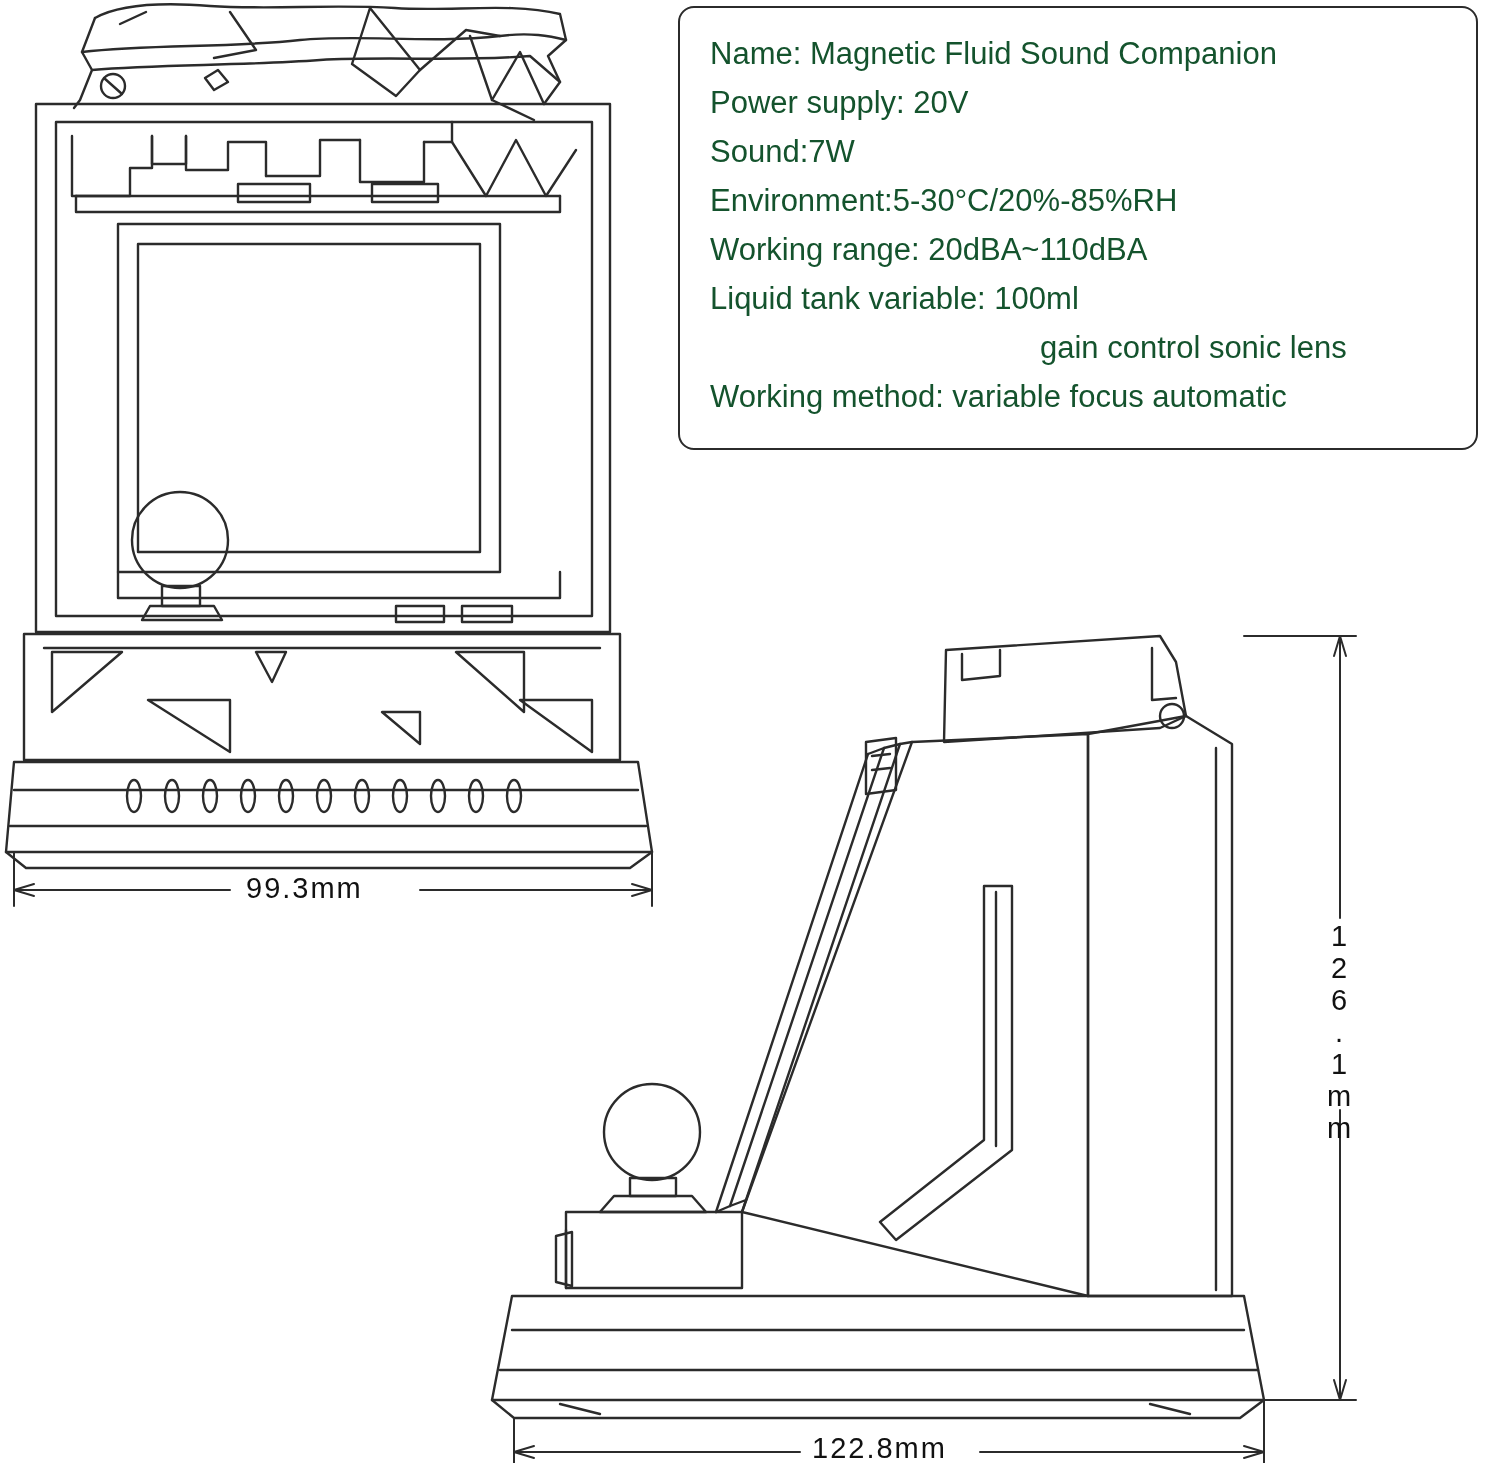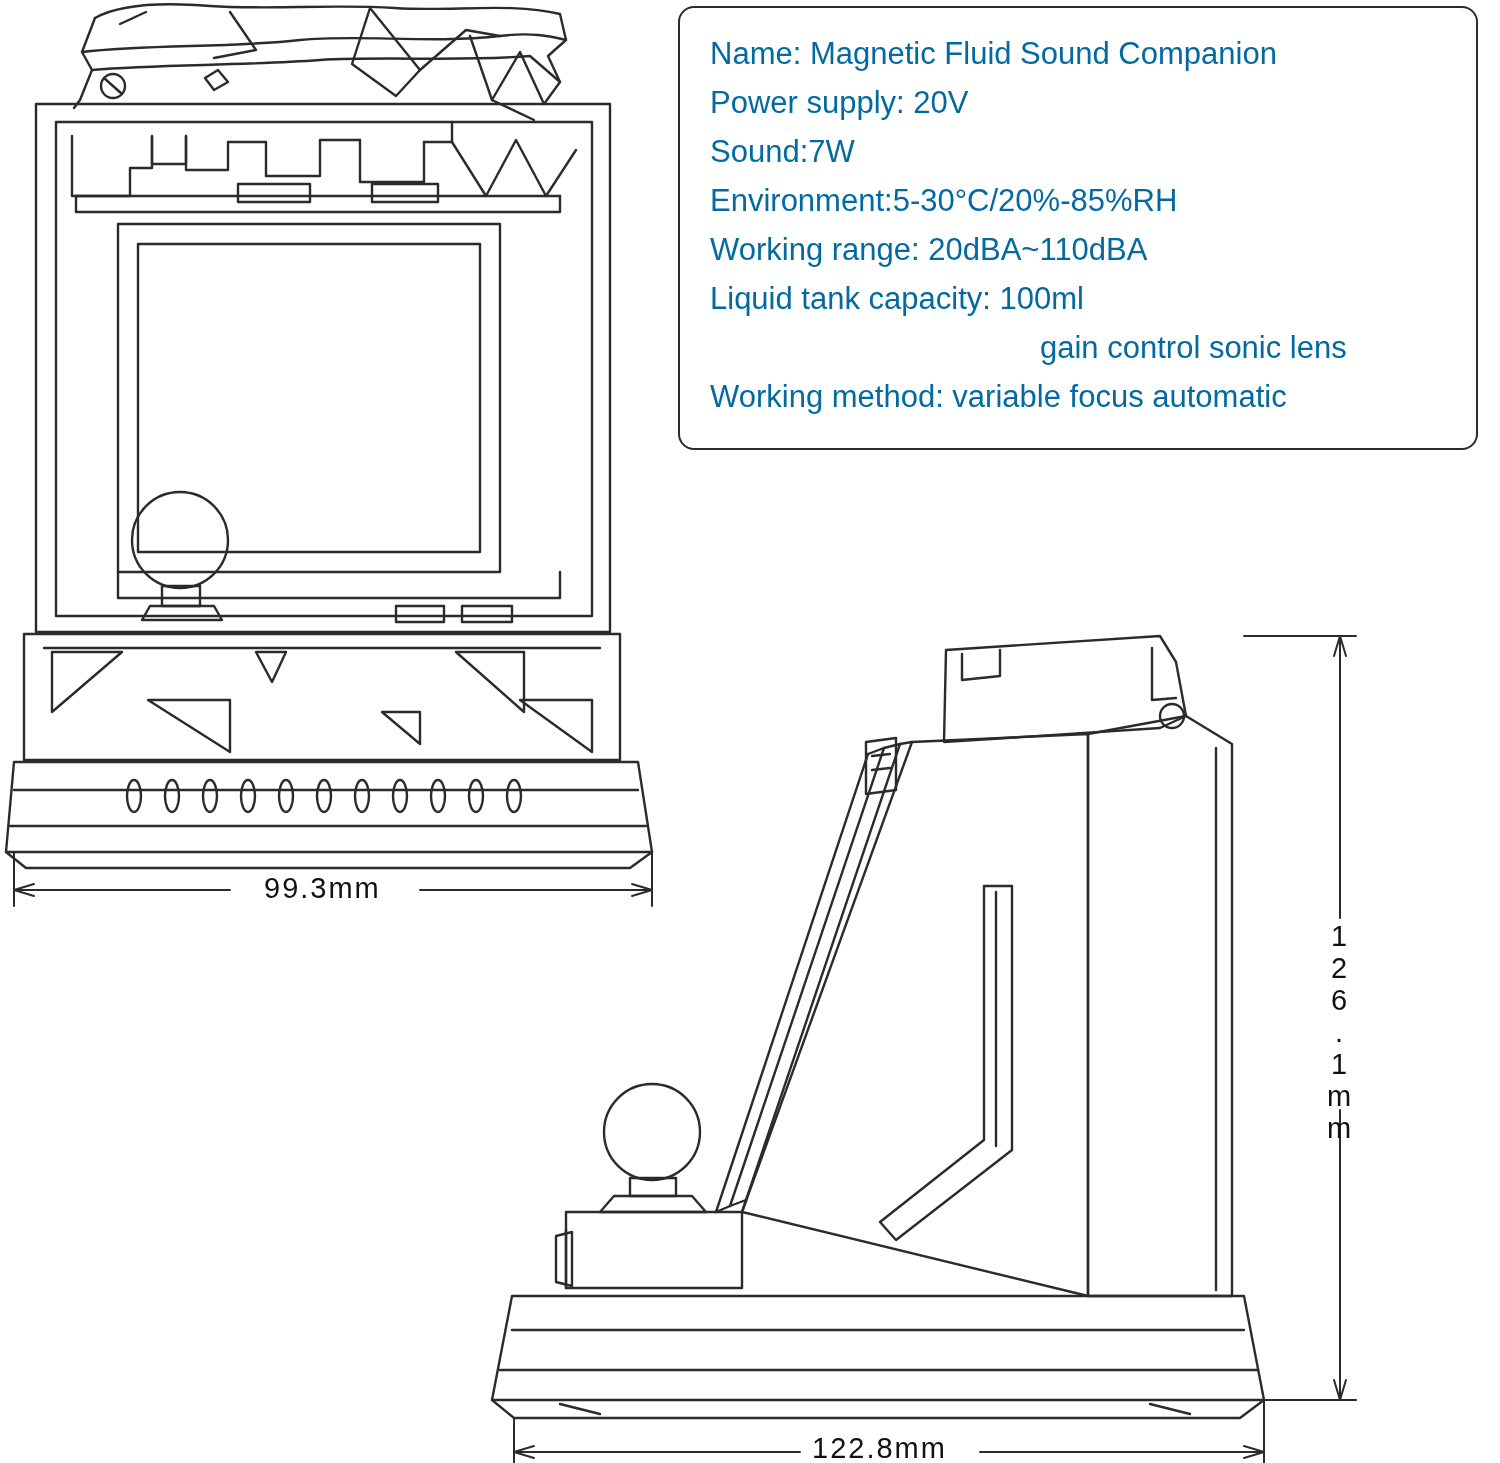--- a/index.html
+++ b/index.html
@@ -29,21 +29,21 @@
     width: 800px;
     box-sizing: border-box;
     border: 2px solid #2b2b2b;
     border-radius: 16px;
     padding: 22px 26px 26px 30px;
     background: #ffffff;
   }
   .spec-line {
     font-size: 31px;
     line-height: 1.58;
-    color: #0369a1;
+    color: #14532d;
     white-space: nowrap;
   }
   .spec-line.indented {
     padding-left: 330px;
   }
   
   svg.drawing {
     position: absolute;
     left: 0;
     top: 0;
@@ -216,24 +216,24 @@
 
     </g>
   </svg>
 
   <div class="spec-panel">
     <div class="spec-line">Name: Magnetic Fluid Sound Companion</div>
     <div class="spec-line">Power supply: 20V</div>
     <div class="spec-line">Sound:7W</div>
     <div class="spec-line">Environment:5-30°C/20%-85%RH</div>
     <div class="spec-line">Working range: 20dBA~110dBA</div>
-    <div class="spec-line">Liquid tank capacity: 100ml</div>
+    <div class="spec-line">Liquid tank variable: 100ml</div>
     <div class="spec-line indented">gain control sonic lens</div>
     <div class="spec-line">Working method: variable focus automatic</div>
   </div>
 
-  <div class="dim-label" style="left: 264px; top: 872px;">99.3mm</div>
+  <div class="dim-label" style="left: 246px; top: 872px;">99.3mm</div>
 
   <div class="dim-label vertical" style="left: 1322px; top: 920px;">126.1mm</div>
 
   <div class="dim-label" style="left: 812px; top: 1432px;">122.8mm</div>
 
 </div>
 
 </body></html>

